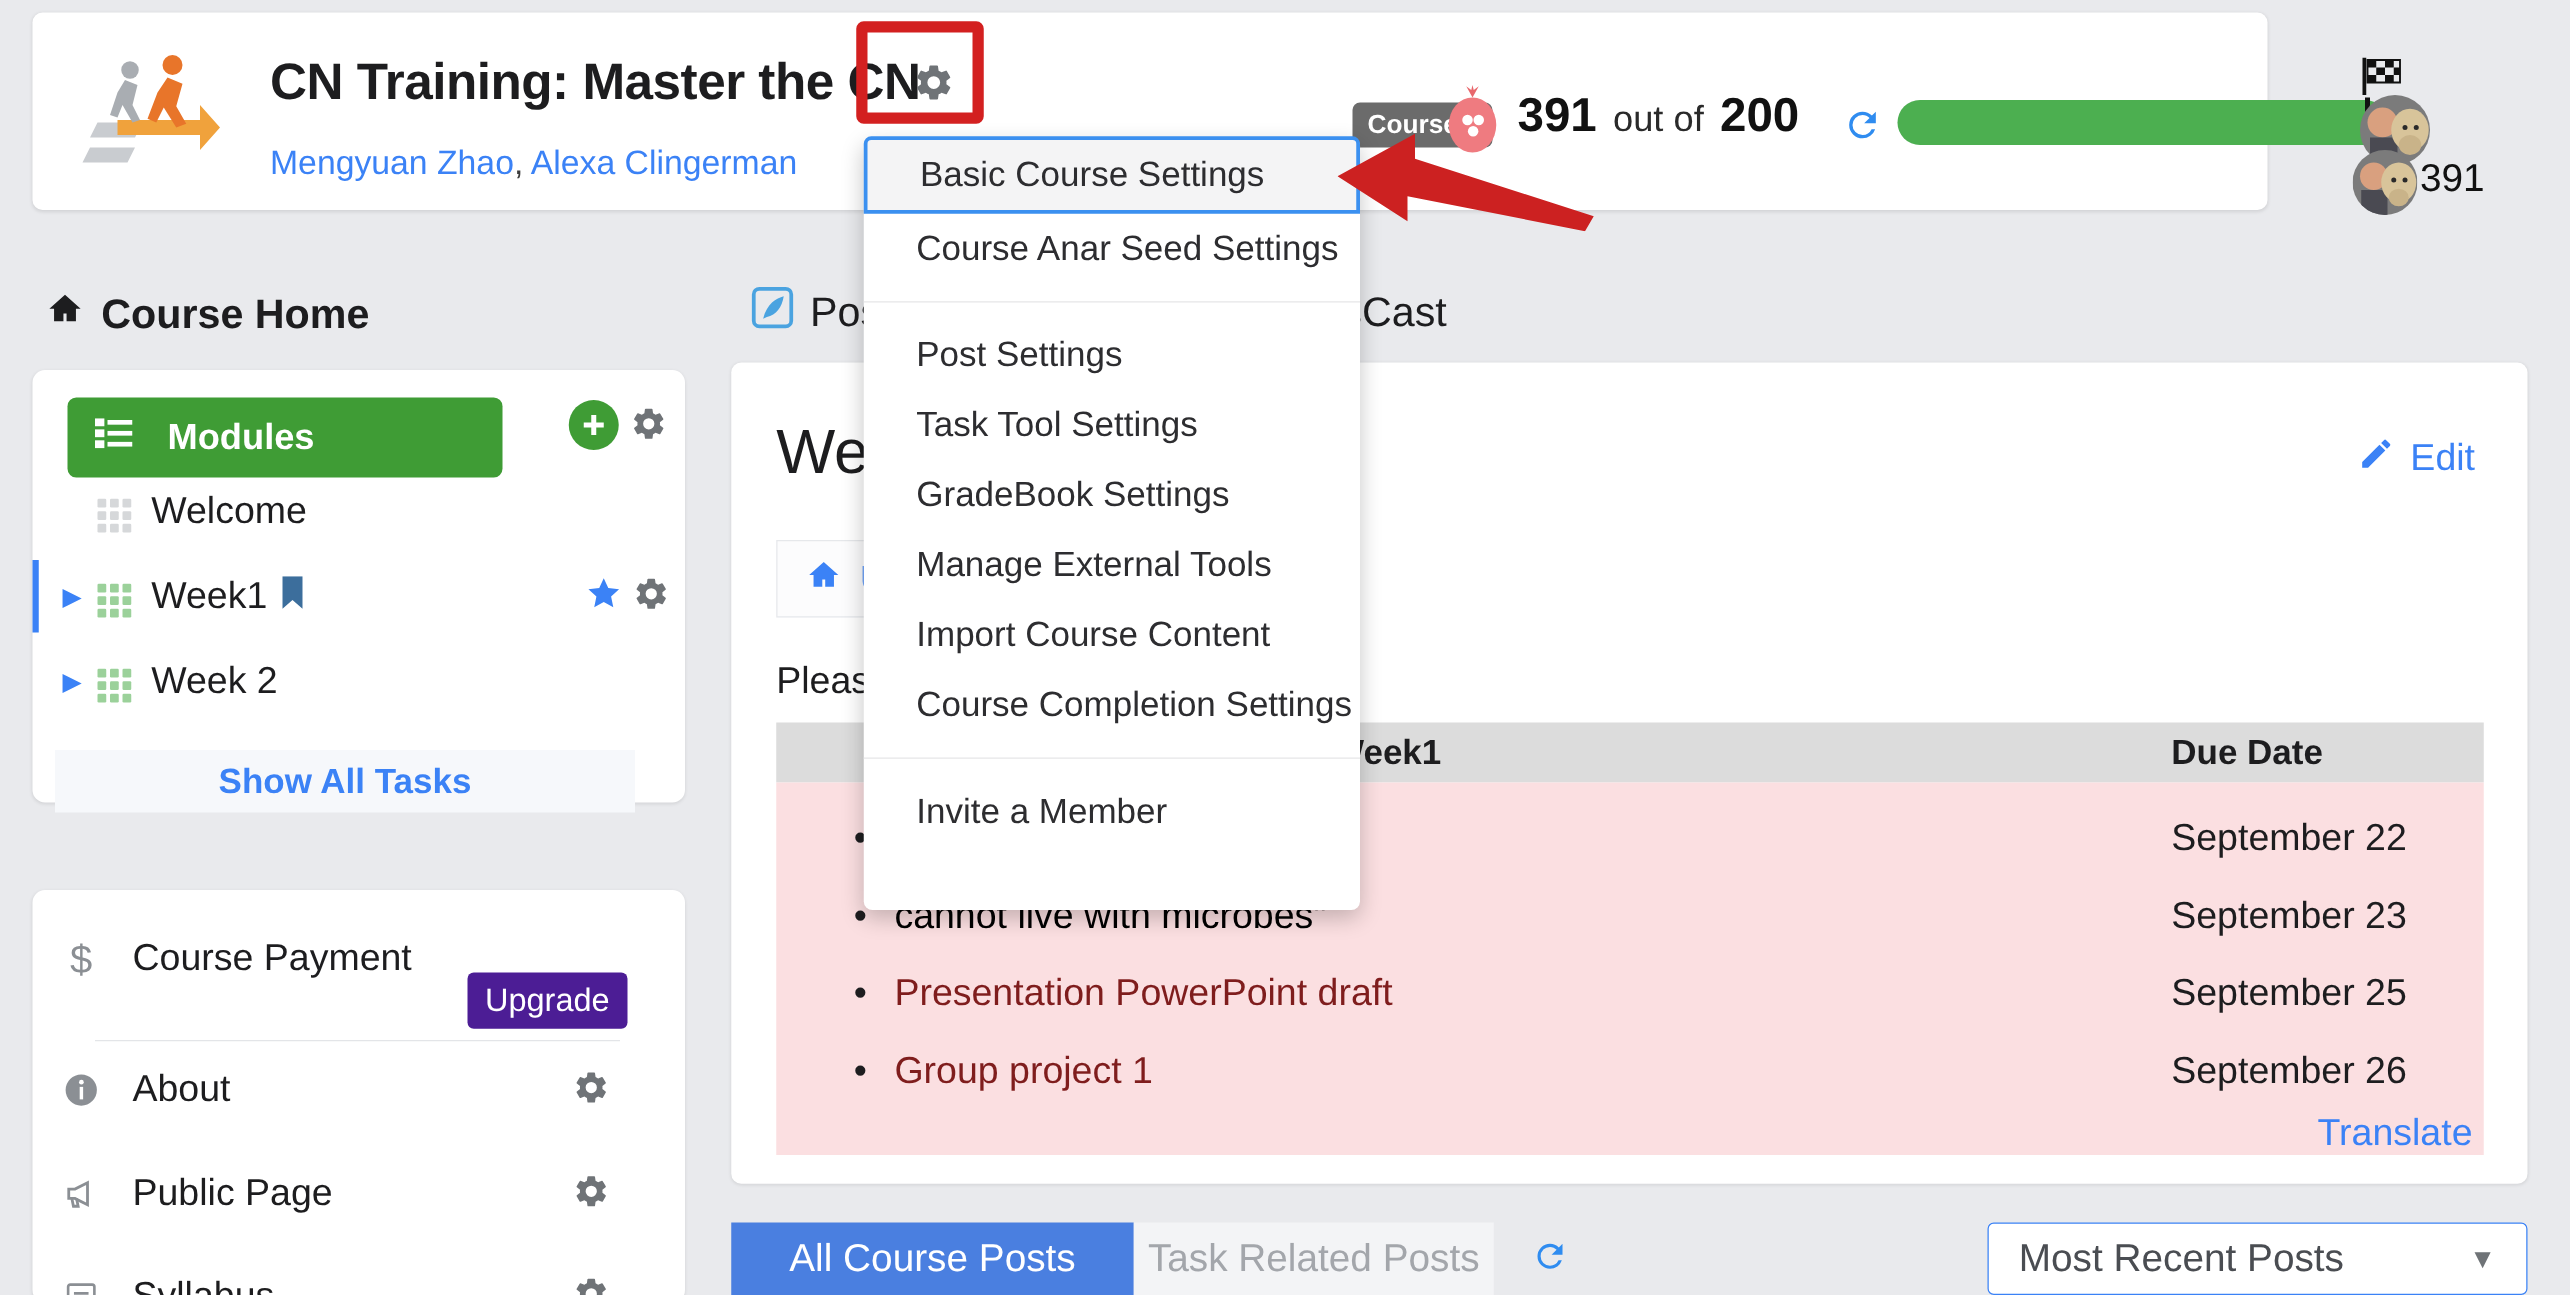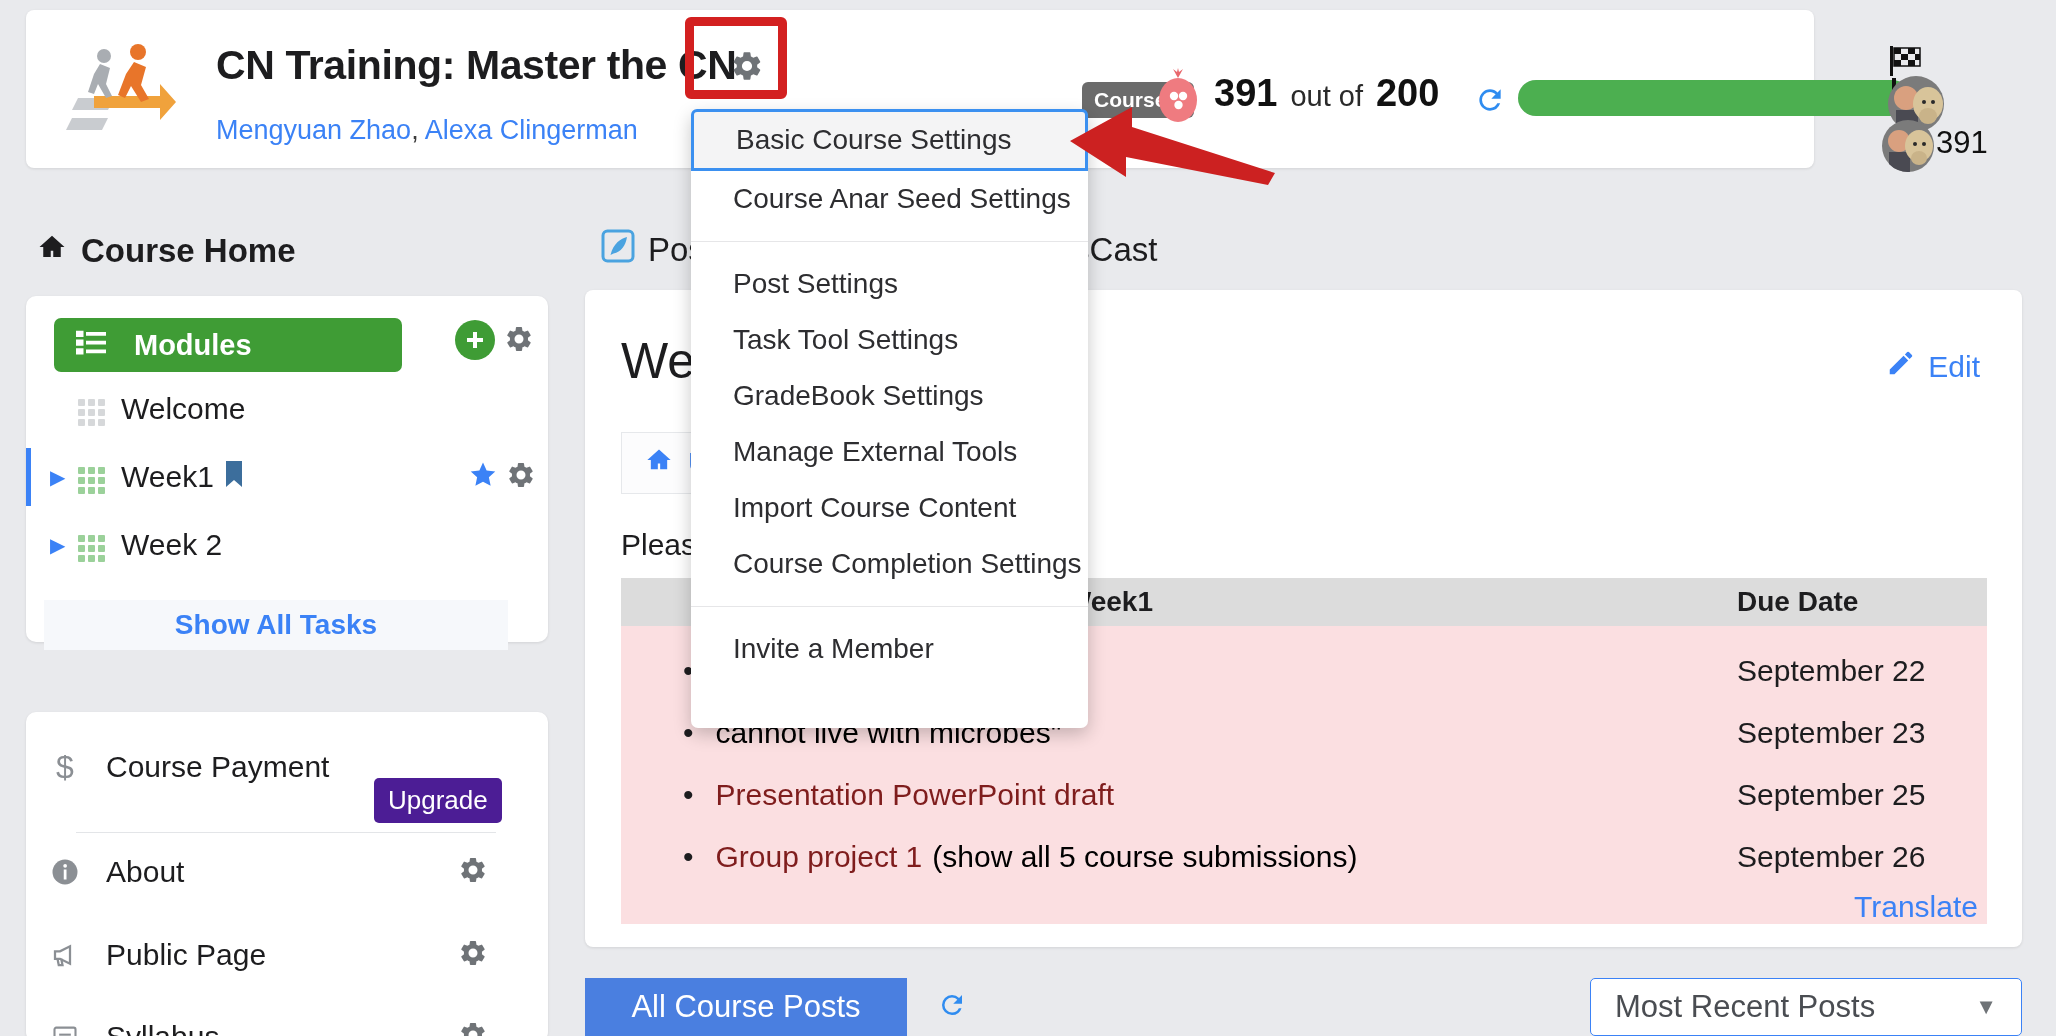--- a/index.html
+++ b/index.html
@@ -110,21 +110,21 @@
     position: absolute; left: 26px;
     width: 522px;
     background: #fff; border-radius: 10px;
     box-shadow: 0 1px 3px rgba(0,0,0,.10);
   }
   .panel-modules { top: 296px; height: 346px; }
   .panel-links   { top: 712px; height: 330px; }
 
   .modules-btn {
     position: absolute; left: 28px; top: 22px;
-    width: 348px; height: 54px;
+    width: 348px; height: 64px;
     background: #3f9c35; color: #fff;
     border-radius: 7px;
     display: flex; align-items: center; gap: 28px;
     padding-left: 22px;
     font-size: 29px; font-weight: bold;
     cursor: pointer;
   }
   .add-circle {
     position: absolute; left: 455px; top: 320px;
     width: 40px; height: 40px; border-radius: 50%;
@@ -647,34 +647,32 @@
         <div class="c1">
             <span class="bullet">•</span>
           <span class="lnk">Presentation PowerPoint draft</span>
           </div>
         <div class="c2">September 25</div>
       </div>
       <div class="tbl-row">
         <div class="c1">
             <span class="bullet">•</span>
           <span class="lnk">Group project 1</span>
-          <span style="margin-left:-12px">
-            <span> (show all 5 course submissions)</span>
-          </span>
           </div>
         <div class="c2">September 26</div>
       </div>
     </div>
   </div>
 
   <div class="translate">Translate</div>
 </div>
 
 <div class="btabs">
   <div class="btab btab-active">All Course Posts</div>
+  <div class="btab btab-inactive">Task Related Posts</div>
   <div class="btab-refresh">
     <svg width="30" height="30" viewBox="0 0 24 24" fill="#2f8cf0">
       <path d="M17.65 6.35A7.95 7.95 0 0012 4a8 8 0 100 16 7.98 7.98 0 007.6-5.5h-2.16A5.99 5.99 0 0112 18a6 6 0 110-12c1.66 0 3.14.69 4.22 1.78L13 11h7V4l-2.35 2.35z"></path>
     </svg>
   </div>
 </div>
 
 <div class="sortsel">
   <span>Most Recent Posts</span>
   <span style="font-size:22px;color:#6f7377">▼</span>

